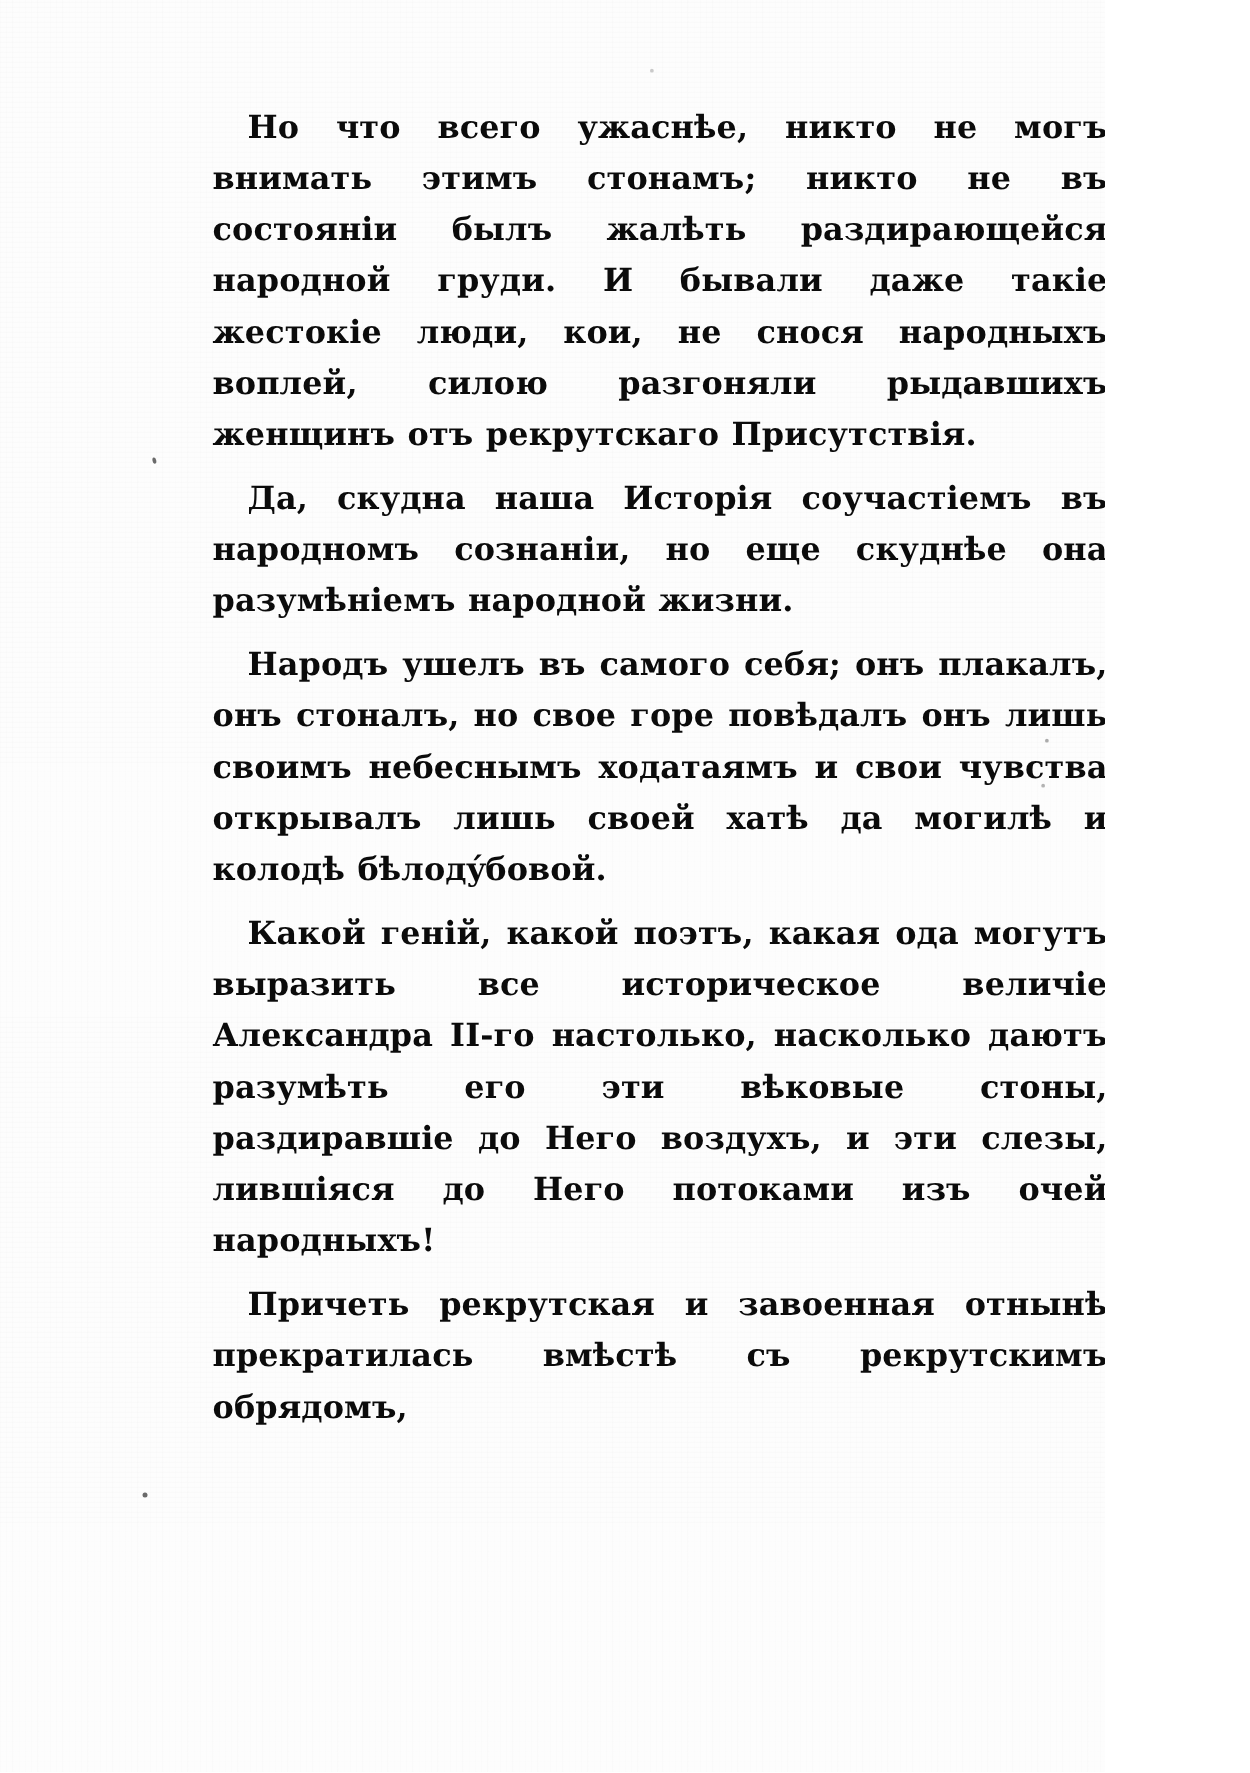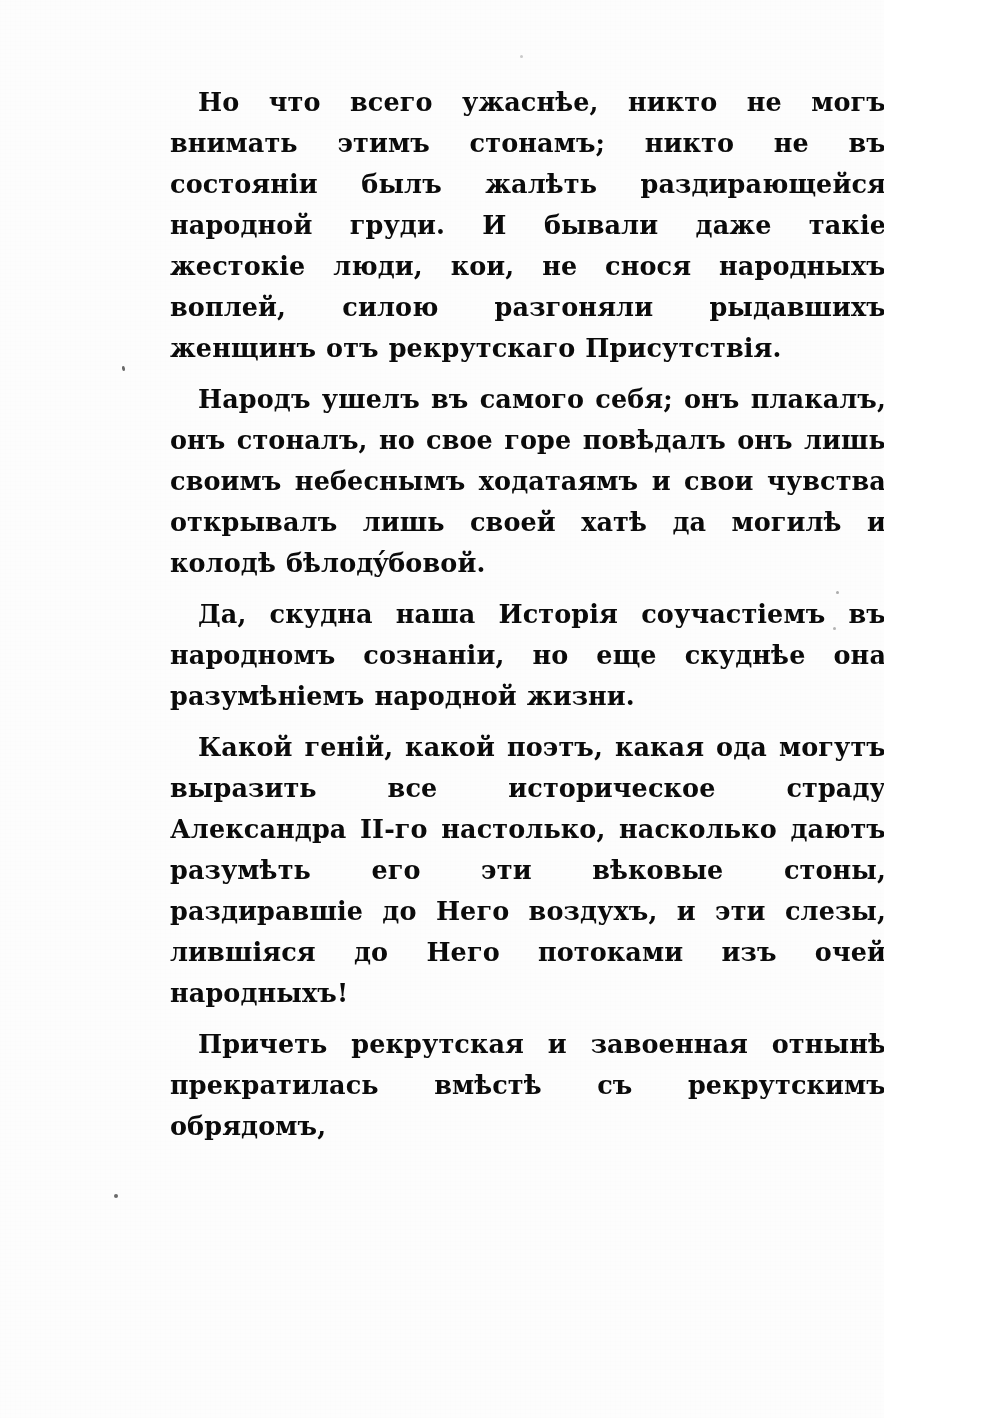--- a/index.html
+++ b/index.html
@@ -68,23 +68,23 @@
 </style>
 </head>
 <body>
 
 <div id="page">
 
   <div id="paper-grain"></div>
 
   <div id="text-block">
     <p class="para">Но что всего ужаснѣе, никто не могъ внимать этимъ стонамъ; никто не въ состоянiи былъ жалѣть раздирающейся народной груди. И бывали даже такiе жестокiе люди, кои, не снося народныхъ воплей, силою разгоняли рыдавшихъ женщинъ отъ рекрутскаго Присутствiя.</p>
+    <p class="para">Да, скудна наша Исторiя соучастiемъ въ народномъ сознанiи, но еще скуднѣе она разумѣнiемъ народной жизни.</p>
     <p class="para">Народъ ушелъ въ самого себя; онъ плакалъ, онъ стоналъ, но свое горе повѣдалъ онъ лишь своимъ небеснымъ ходатаямъ и свои чувства открывалъ лишь своей хатѣ да могилѣ и колодѣ бѣлодýбовой.</p>
-    <p class="para">Да, скудна наша Исторiя соучастiемъ въ народномъ сознанiи, но еще скуднѣе она разумѣнiемъ народной жизни.</p>
-    <p class="para">Какой генiй, какой поэтъ, какая ода могутъ выразить все историческое страду Александра II-го настолько, насколько даютъ разумѣть его эти вѣковые стоны, раздиравшiе до Него воздухъ, и эти слезы, лившiяся до Него потоками изъ очей народныхъ!</p>
+    <p class="para">Какой генiй, какой поэтъ, какая ода могутъ выразить все историческое величiе Александра II-го настолько, насколько даютъ разумѣть его эти вѣковые стоны, раздиравшiе до Него воздухъ, и эти слезы, лившiяся до Него потоками изъ очей народныхъ!</p>
     <p class="para">Причеть рекрутская и завоенная отнынѣ прекратилась вмѣстѣ съ рекрутскимъ обрядомъ,</p>
   </div>
 
   <span class="speck" id="speck-top-mid"></span>
   <span class="speck" id="speck-left-upper"></span>
   <span class="speck" id="speck-left-lower"></span>
   <span class="speck" id="speck-right-mid"></span>
   <span class="speck" id="speck-right-low"></span>
 
 </div>

